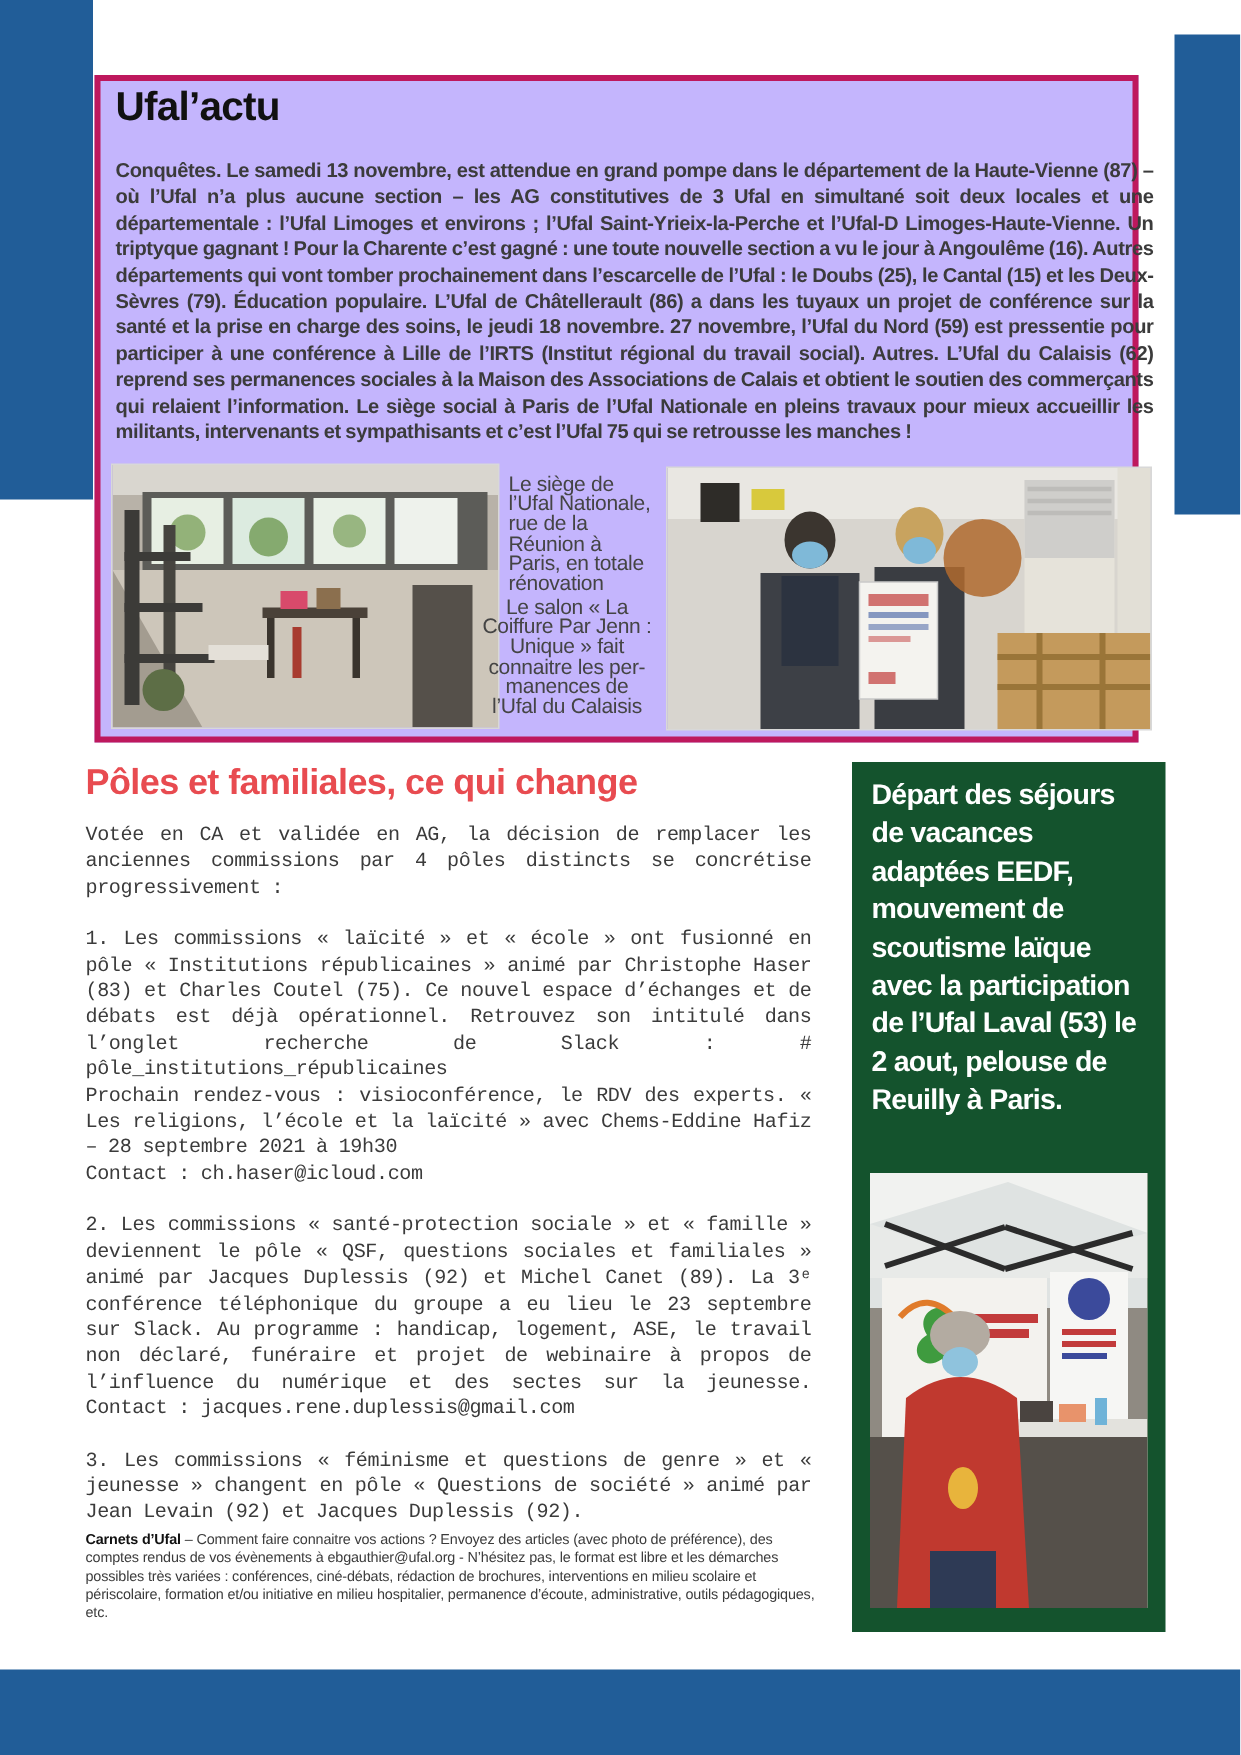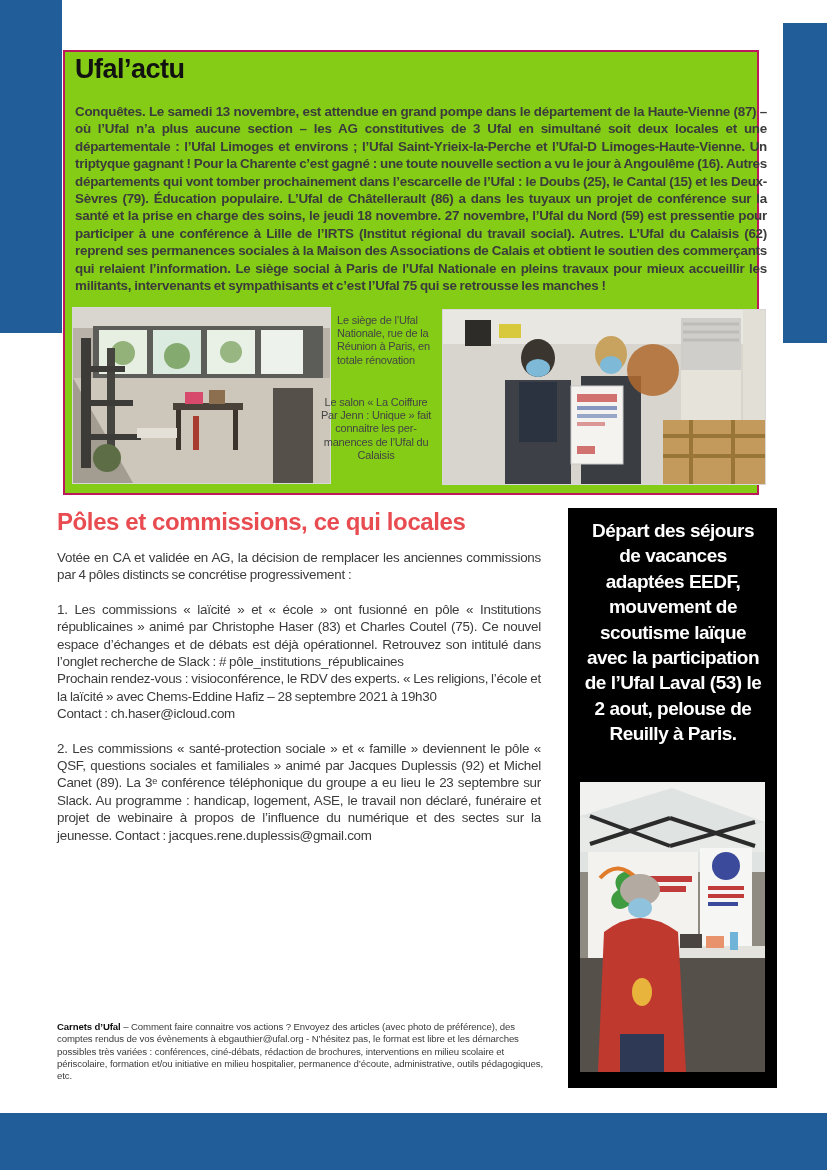--- a/index.html
+++ b/index.html
@@ -5,44 +5,44 @@
   html,body{margin:0;padding:0;background:#ffffff;}
   .page{position:relative;width:827px;height:1170px;background:#ffffff;overflow:hidden;
         font-family:"Liberation Sans",sans-serif;color:#333;}
   
   .blue{position:absolute;background:#215d98;}
   .blue-left{left:0;top:0;width:62px;height:333px;}
   .blue-right{left:783px;top:23px;width:44px;height:320px;}
   .blue-bottom{left:0;top:1113px;width:827px;height:57px;}
   
   .actu-box{position:absolute;left:63px;top:50px;width:696px;height:445px;
-            border:2px solid #be185d;background:#84cc16;box-sizing:border-box;}
+            border:4px solid #be185d;background:#c4b5fd;box-sizing:border-box;}
   .actu-title{position:absolute;left:10px;top:2px;font-size:27px;font-weight:bold;color:#111;
               letter-spacing:-0.5px;}
   .actu-body{position:absolute;left:10px;top:51px;width:692px;font-size:13.4px;line-height:17.4px;
              text-align:justify;color:#3b3b3b;letter-spacing:-0.25px;word-spacing:-0.5px;font-weight:bold;}
   .photo{position:absolute;overflow:hidden;background:#b9b3aa;outline:1px solid #d8d8d8;}
   .photo svg{display:block;width:100%;height:100%;}
   .photo1{left:8px;top:256px;width:257px;height:175px;}
   .photo2{left:378px;top:258px;width:322px;height:174px;}
-  .caption{position:absolute;font-size:11px;line-height:13.2px;color:#444;letter-spacing:-0.2px;}
+  .caption{position:absolute;font-size:14px;line-height:13.2px;color:#444;letter-spacing:-0.2px;}
   .caption1{left:272px;top:262px;width:100px;text-align:left;}
   .caption2{left:254px;top:344px;width:114px;text-align:center;}
   
   .poles-heading{position:absolute;left:57px;top:508px;font-size:24px;font-weight:bold;
                  color:#e84b50;letter-spacing:-0.4px;}
   .col{position:absolute;left:57px;top:549px;width:484px;font-size:13.4px;line-height:17.4px;
        text-align:justify;color:#3b3b3b;letter-spacing:-0.25px;word-spacing:-0.5px;}
-  .col p{margin:0 0 17px 0;white-space:pre-line;}
+  .col p{margin:0 0 17px 0;white-space:pre-line;font-family:Liberation Mono, monospace;}
   .footer{position:absolute;left:57px;top:1021px;width:492px;font-size:9.6px;line-height:12.3px;
           color:#3b3b3b;letter-spacing:-0.1px;}
   .footer b{color:#111;margin-top:44px;}
   
-  .sidebar{position:absolute;left:568px;top:508px;width:209px;height:580px;background:#000000;
-           box-sizing:border-box;text-align:center;}
+  .sidebar{position:absolute;left:568px;top:508px;width:209px;height:580px;background:#14532d;
+           box-sizing:border-box;}
   .sidebar-text{position:absolute;left:13px;top:10px;width:184px;color:#ffffff;font-weight:bold;
                 font-size:19px;line-height:25.4px;letter-spacing:-0.5px;}
   .photo3{left:12px;top:274px;width:185px;height:290px;outline:none;}
 </style>
 </head>
 <body>
 
 <div class="page">
 
   <div class="blue blue-left"></div>
@@ -115,28 +115,29 @@
         <rect x="220" y="110" width="102" height="64" fill="#c49a5c"></rect>
         <line x1="220" y1="126" x2="322" y2="126" stroke="#9a7538" stroke-width="4"></line>
         <line x1="220" y1="146" x2="322" y2="146" stroke="#9a7538" stroke-width="4"></line>
         <line x1="248" y1="110" x2="248" y2="174" stroke="#9a7538" stroke-width="4"></line>
         <line x1="290" y1="110" x2="290" y2="174" stroke="#9a7538" stroke-width="4"></line>
         <rect x="300" y="0" width="22" height="110" fill="#e2dfd6"></rect>
       </svg>
     </div>
   </div>
 
-  <div class="poles-heading">Pôles et commissions, ce qui locales</div>
+  <div class="poles-heading">Pôles et familiales, ce qui change</div>
 
   <div class="col">
     <p>Votée en CA et validée en AG, la décision de remplacer les anciennes commissions par 4 pôles distincts se concrétise progressivement :</p>
     <p>1. Les commissions « laïcité » et « école » ont fusionné en pôle « Institutions républicaines » animé par Christophe Haser (83) et Charles Coutel (75). Ce nouvel espace d’échanges et de débats est déjà opérationnel. Retrouvez son intitulé dans l’onglet recherche de Slack : # pôle_institutions_républicaines
 Prochain rendez-vous : visioconférence, le RDV des experts. « Les religions, l’école et la laïcité » avec Chems-Eddine Hafiz – 28 septembre 2021 à 19h30
 Contact : ch.haser@icloud.com</p>
     <p>2. Les commissions « santé-protection sociale » et « famille » deviennent le pôle « QSF, questions sociales et familiales » animé par Jacques Duplessis (92) et Michel Canet (89). La 3ᵉ conférence téléphonique du groupe a eu lieu le 23 septembre sur Slack. Au programme : handicap, logement, ASE, le travail non déclaré, funéraire et projet de webinaire à propos de l’influence du numérique et des sectes sur la jeunesse. Contact : jacques.rene.duplessis@gmail.com</p>
+    <p>3. Les commissions « féminisme et questions de genre » et « jeunesse » changent en pôle « Questions de société » animé par Jean Levain (92) et Jacques Duplessis (92).</p>
   </div>
 
   <div class="footer">
     <b>Carnets d’Ufal</b><span> – Comment faire connaitre vos actions ? Envoyez des articles (avec photo de préférence), des comptes rendus de vos évènements à ebgauthier@ufal.org - N’hésitez pas, le format est libre et les démarches possibles très variées : conférences, ciné-débats, rédaction de brochures, interventions en milieu scolaire et périscolaire, formation et/ou initiative en milieu hospitalier, permanence d’écoute, administrative, outils pédagogiques, etc.</span>
   </div>
 
   <div class="sidebar">
     <div class="sidebar-text">Départ des séjours de vacances adaptées EEDF, mouvement de scoutisme laïque avec la participation de l’Ufal Laval (53) le 2 aout, pelouse de Reuilly à Paris.</div>
     <div class="photo photo3">
       <svg viewBox="0 0 185 290" preserveAspectRatio="none">

